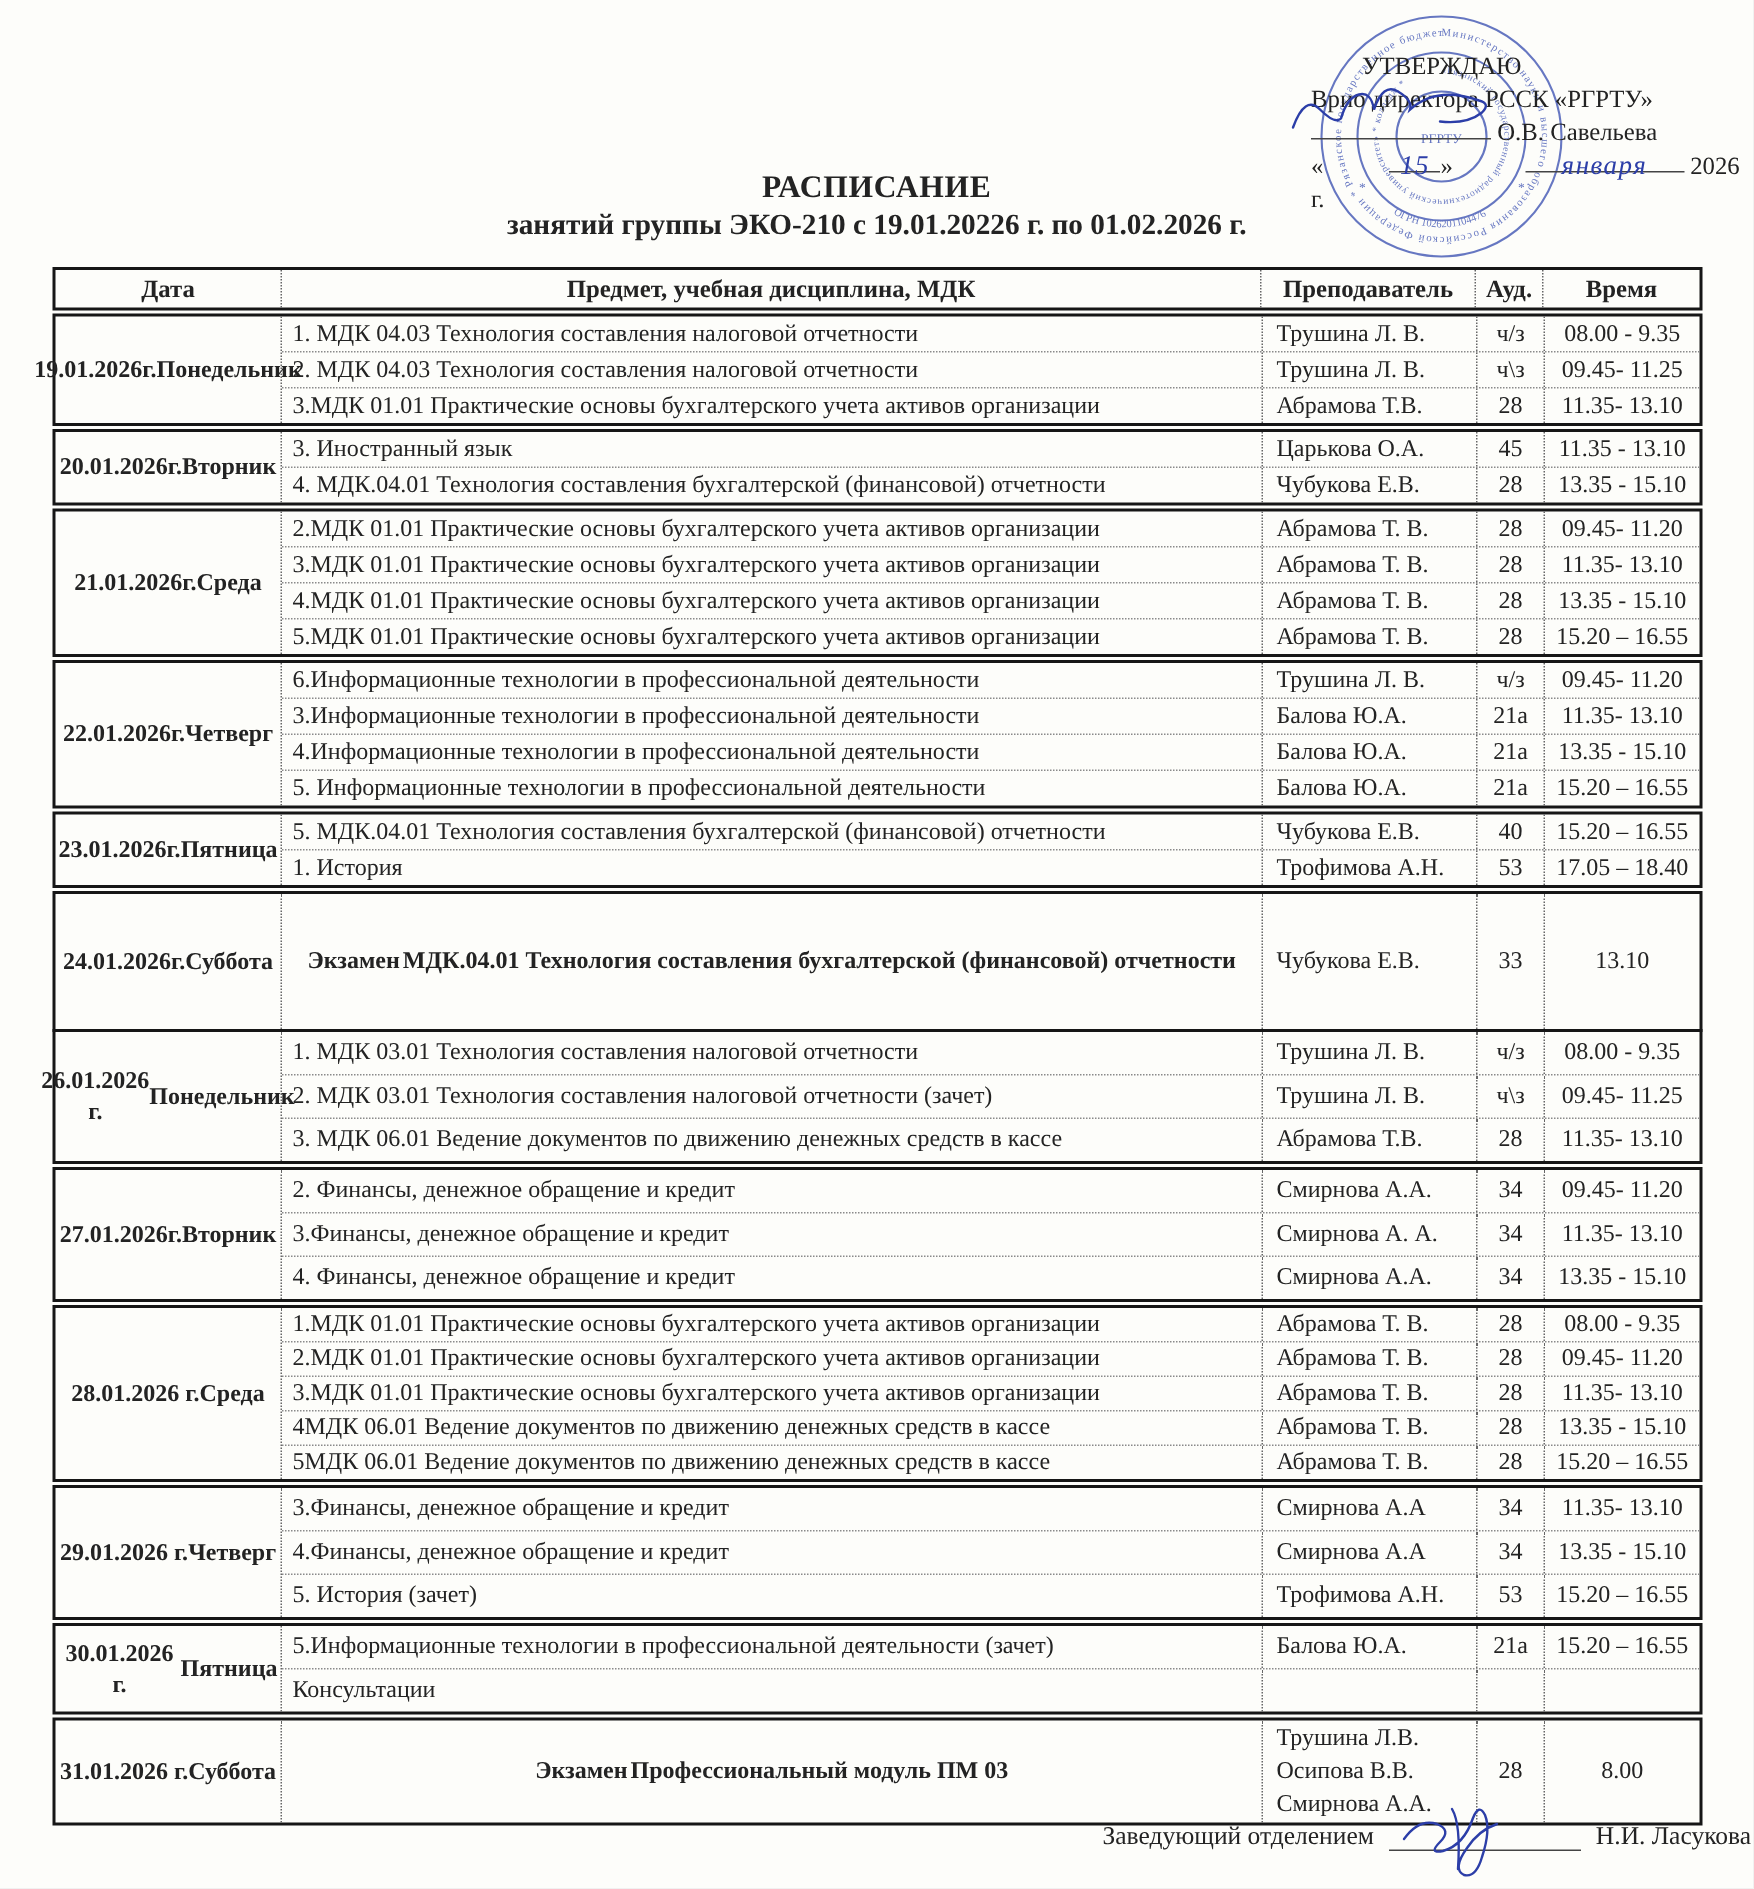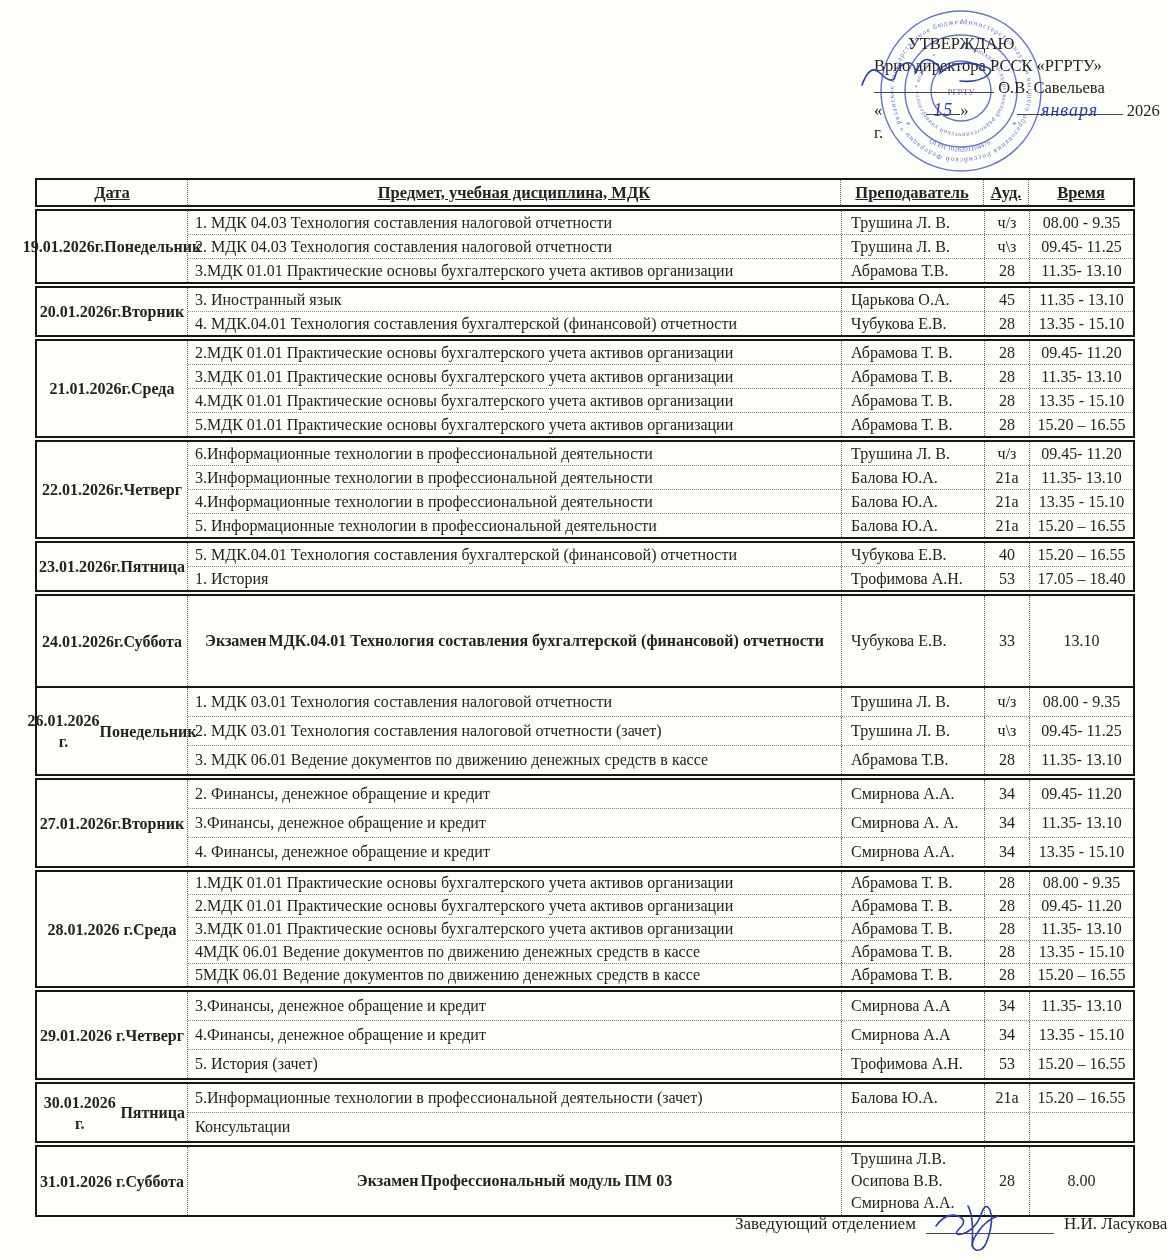--- a/index.html
+++ b/index.html
@@ -28,21 +28,21 @@
 
   
   .sched{position:absolute;left:35px;width:1100px;z-index:0;}
   #week1{top:178px;}
   #week2{top:686px;}
   .block{border:2px solid #161616;box-sizing:border-box;background:rgba(255,255,255,0);}
   .block + .block{margin-top:2px;}
 
   .header-block{display:grid;grid-template-columns:150px 653px 143px 45px 1fr;
                 font-weight:bold;font-size:16.5px;}
-  .hc{display:flex;align-items:center;justify-content:center;min-height:23px;padding:1px 20px;text-decoration:underline;}
+  .hc{display:flex;align-items:center;justify-content:center;min-height:23px;padding:1px 20px;}
   .hc + .hc{border-left:1px dotted #666;}
 
   .day-block{display:grid;grid-template-columns:150px 1fr;}
   .date-cell{display:flex;flex-direction:row;justify-content:center;align-items:center;
              text-align:center;font-weight:bold;font-size:16px;line-height:21px;padding:2px;}
   .rows{border-left:1px dotted #666;display:flex;flex-direction:column;}
   .lesson-row{display:grid;grid-template-columns:653px 143px 45px 1fr;flex:1;}
   .lesson-row + .lesson-row{border-top:1px dotted #8a8a8a;}
   .cell{display:flex;align-items:center;padding:1px 7px;font-size:16px;line-height:20px;
         box-sizing:border-box;}
@@ -105,20 +105,24 @@
       </svg></span>
       <span>О.В. Савельева</span>
     </div>
     <div>
       «<span class="u u-day hw">15</span>»
       <span class="u u-month hw">января</span>
       <span>2026 г.</span>
     </div>
   </div>
 
+  <div class="title">
+    <div class="t-line1">РАСПИСАНИЕ</div>
+    <div class="t-line2">занятий группы ЭКО-210 с 19.01.20226 г. по 01.02.2026 г.</div>
+  </div>
 
   <div class="sched t1" id="week1">
     <div class="block header-block">
       <div class="hc">Дата</div>
       <div class="hc">Предмет, учебная дисциплина, МДК</div>
       <div class="hc">Преподаватель</div>
       <div class="hc">Ауд.</div>
       <div class="hc">Время</div>
     </div>
   <section class="block day-block">

